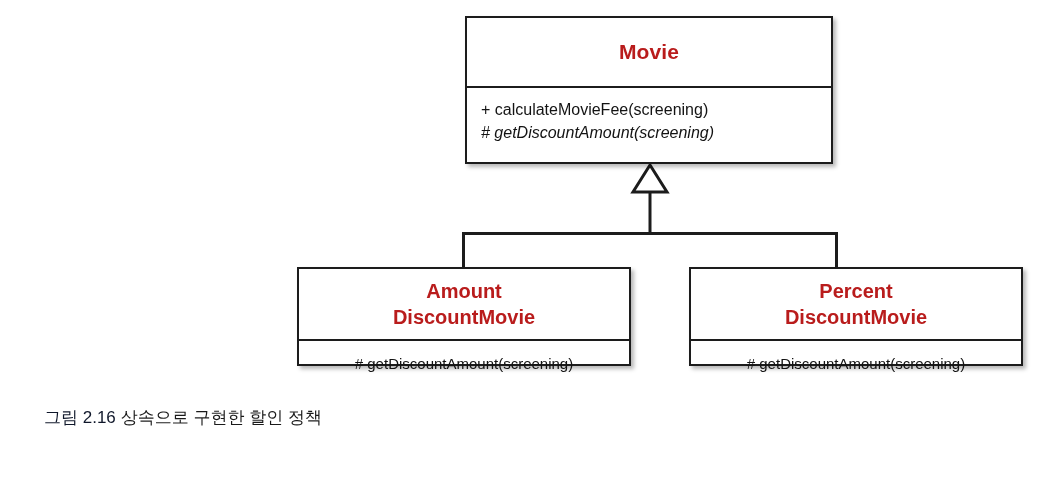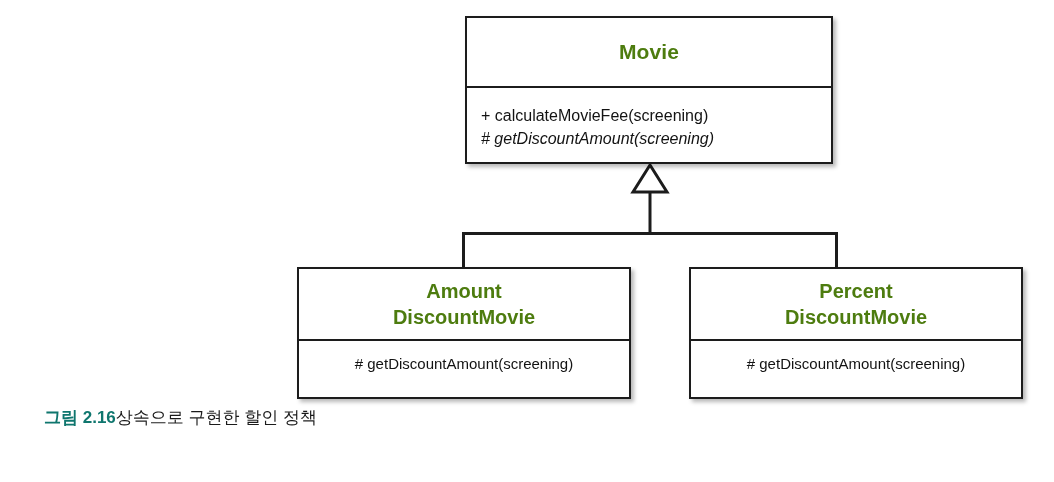--- a/index.html
+++ b/index.html
@@ -35,21 +35,21 @@
     box-sizing: border-box;
     background: #ffffff;
     border: 2px solid #1c1c1c;
     box-shadow: 3px 3px 4px rgba(0,0,0,0.28);
   }
   .uml-class .class-name {
     box-sizing: border-box;
     width: 100%;
     text-align: center;
     font-weight: bold;
-    color: #4d7c0f;
+    color: #b91c1c;
     border-bottom: 2px solid #1c1c1c;
     display: flex;
     flex-direction: column;
     align-items: center;
     justify-content: center;
   }
   .uml-class .class-ops {
     box-sizing: border-box;
     width: 100%;
     color: #131313;
@@ -67,30 +67,30 @@
     top: 16px;
     width: 368px;
     height: 148px;
   }
   #movie-class .class-name {
     height: 70px;
     font-size: 21px;
     letter-spacing: 0.1px;
   }
   #movie-class .class-ops {
-    padding: 16px 14px 0 14px;
+    padding: 10px 14px 0 14px;
     font-size: 16px;
     line-height: 23px;
   }
 
   
   .subclass {
     top: 267px;
     width: 334px;
-    height: 132px;
+    height: 99px;
   }
   #amount-class { left: 297px; }
   #percent-class { left: 673px; margin-left: 16px; }
   .subclass .class-name {
     height: 72px;
     font-size: 20px;
     line-height: 26px;
   }
   .subclass .class-ops {
     height: 45px;
@@ -104,22 +104,23 @@
   #figure-caption {
     position: absolute;
     left: 44px;
     top: 406px;
     font-size: 17px;
     line-height: 24px;
     color: #1a1a1a;
     white-space: nowrap;
   }
   #figure-caption .fig-number {
-    font-weight: bold;
-    color: #0f766e;
+    font-weight: normal;
+    color: #0f172a;
+    margin-right: 5px;
   }
 </style>
 </head>
 <body>
 
 <div id="canvas">
 
   <svg id="connectors" viewBox="0 0 1054 482" width="1054" height="482" xmlns="http://www.w3.org/2000/svg">
 
     <polygon points="650,165 633,192 667,192" fill="#ffffff" stroke="#1c1c1c" stroke-width="3" stroke-linejoin="miter"></polygon>

